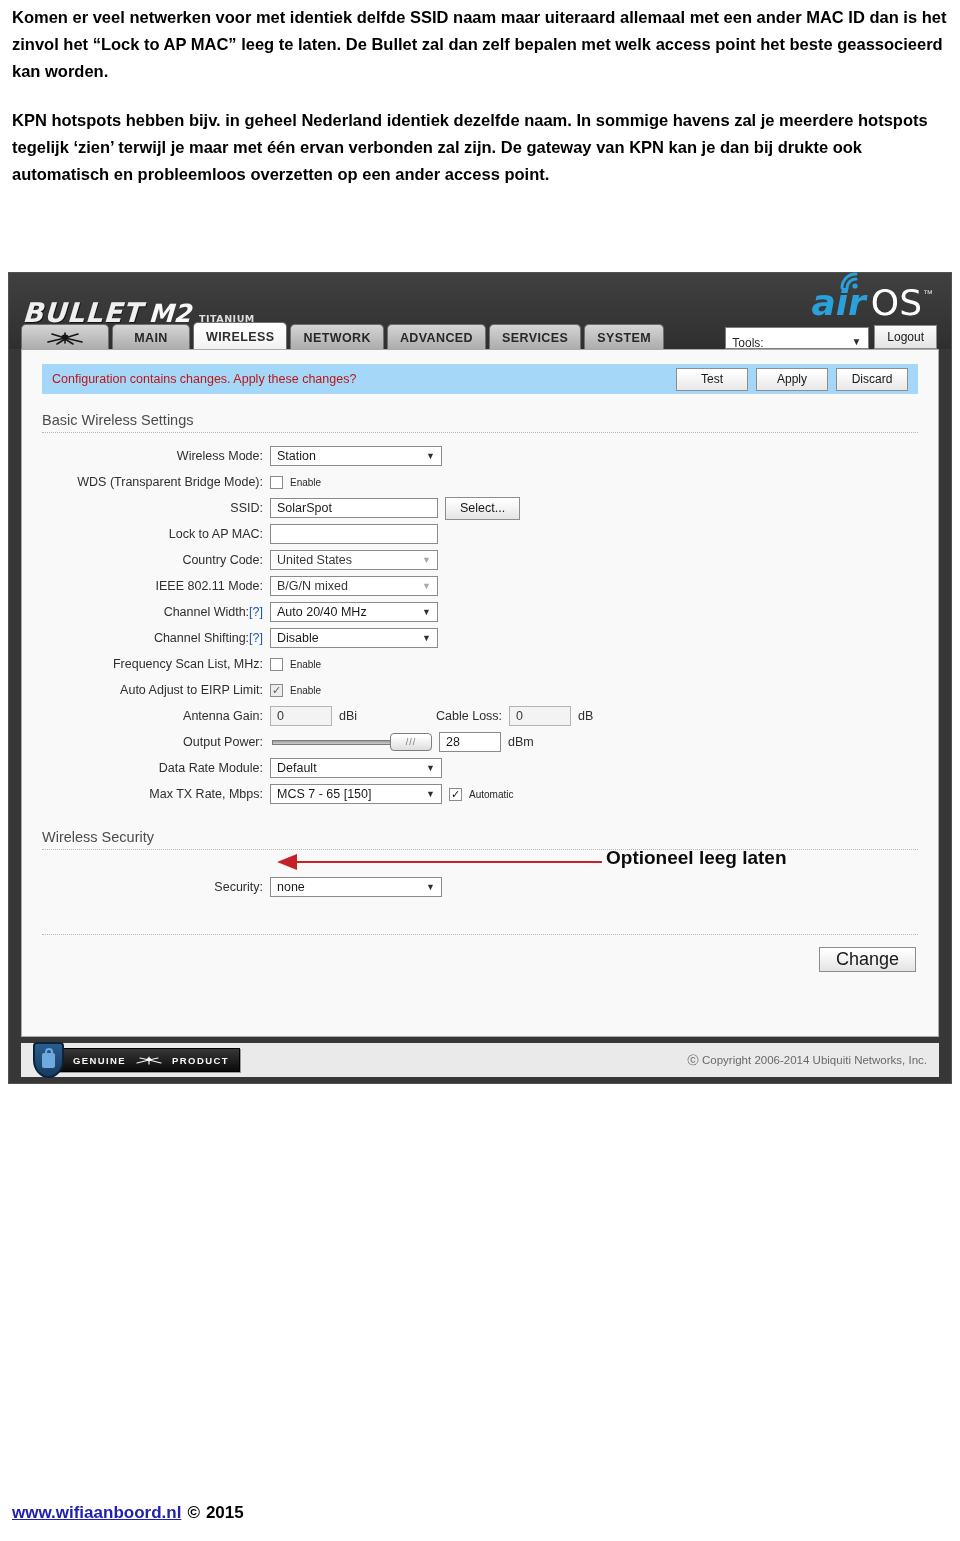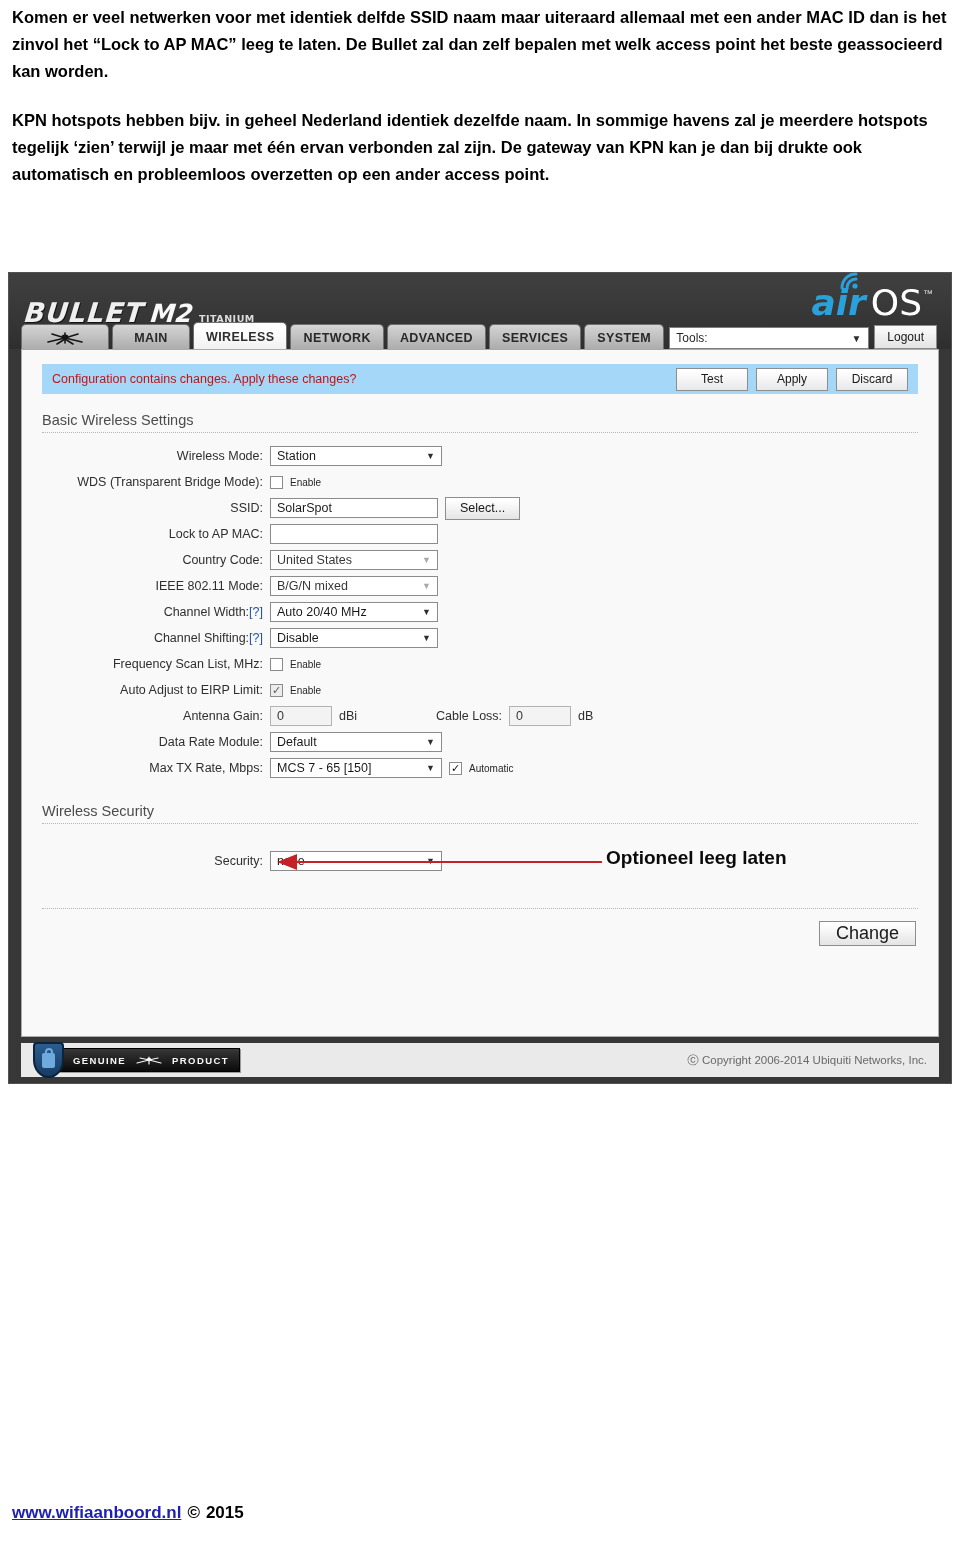--- a/index.html
+++ b/index.html
@@ -161,28 +161,28 @@
   }
   .tools-wrap {
     margin-left: auto;
     margin-right: 14px;
     display: flex;
     align-items: flex-end;
     gap: 5px;
     padding-bottom: 1px;
   }
   .tools-select {
-    width: 200px;
+    width: 144px;
     height: 22px;
     background: #ffffff;
     border: 1px solid #7d7d7d;
     font-size: 12px;
     color: #2a2a2a;
     display: flex;
-    align-items: center;
+    align-items: flex-start;
     padding: 8px 6px;
     box-sizing: border-box;
     position: relative;
     cursor: pointer;
   }
   .tools-select .caret {
     position: absolute;
     right: 7px;
     font-size: 10px;
     color: #333;
@@ -726,20 +726,31 @@
         <div class="flabel">Antenna Gain:</div>
         <div class="fctl">
           <div class="txt small readonly">0</div>
           <span class="unit">dBi</span>
           <span class="unit gap-left">Cable Loss:</span>
           <div class="txt small readonly">0</div>
           <span class="unit">dB</span>
         </div>
       </div>
 
+      <div class="frow">
+        <div class="flabel">Output Power:</div>
+        <div class="fctl">
+          <div class="slider">
+            <div class="track"></div>
+            <div class="knob">///</div>
+          </div>
+          <div class="txt small">28</div>
+          <span class="unit">dBm</span>
+        </div>
+      </div>
 
       <div class="frow">
         <div class="flabel">Data Rate Module:</div>
         <div class="fctl">
           <div class="sel wide">
             <span>Default</span>
             <span class="caret">▼</span>
           </div>
         </div>
       </div>

